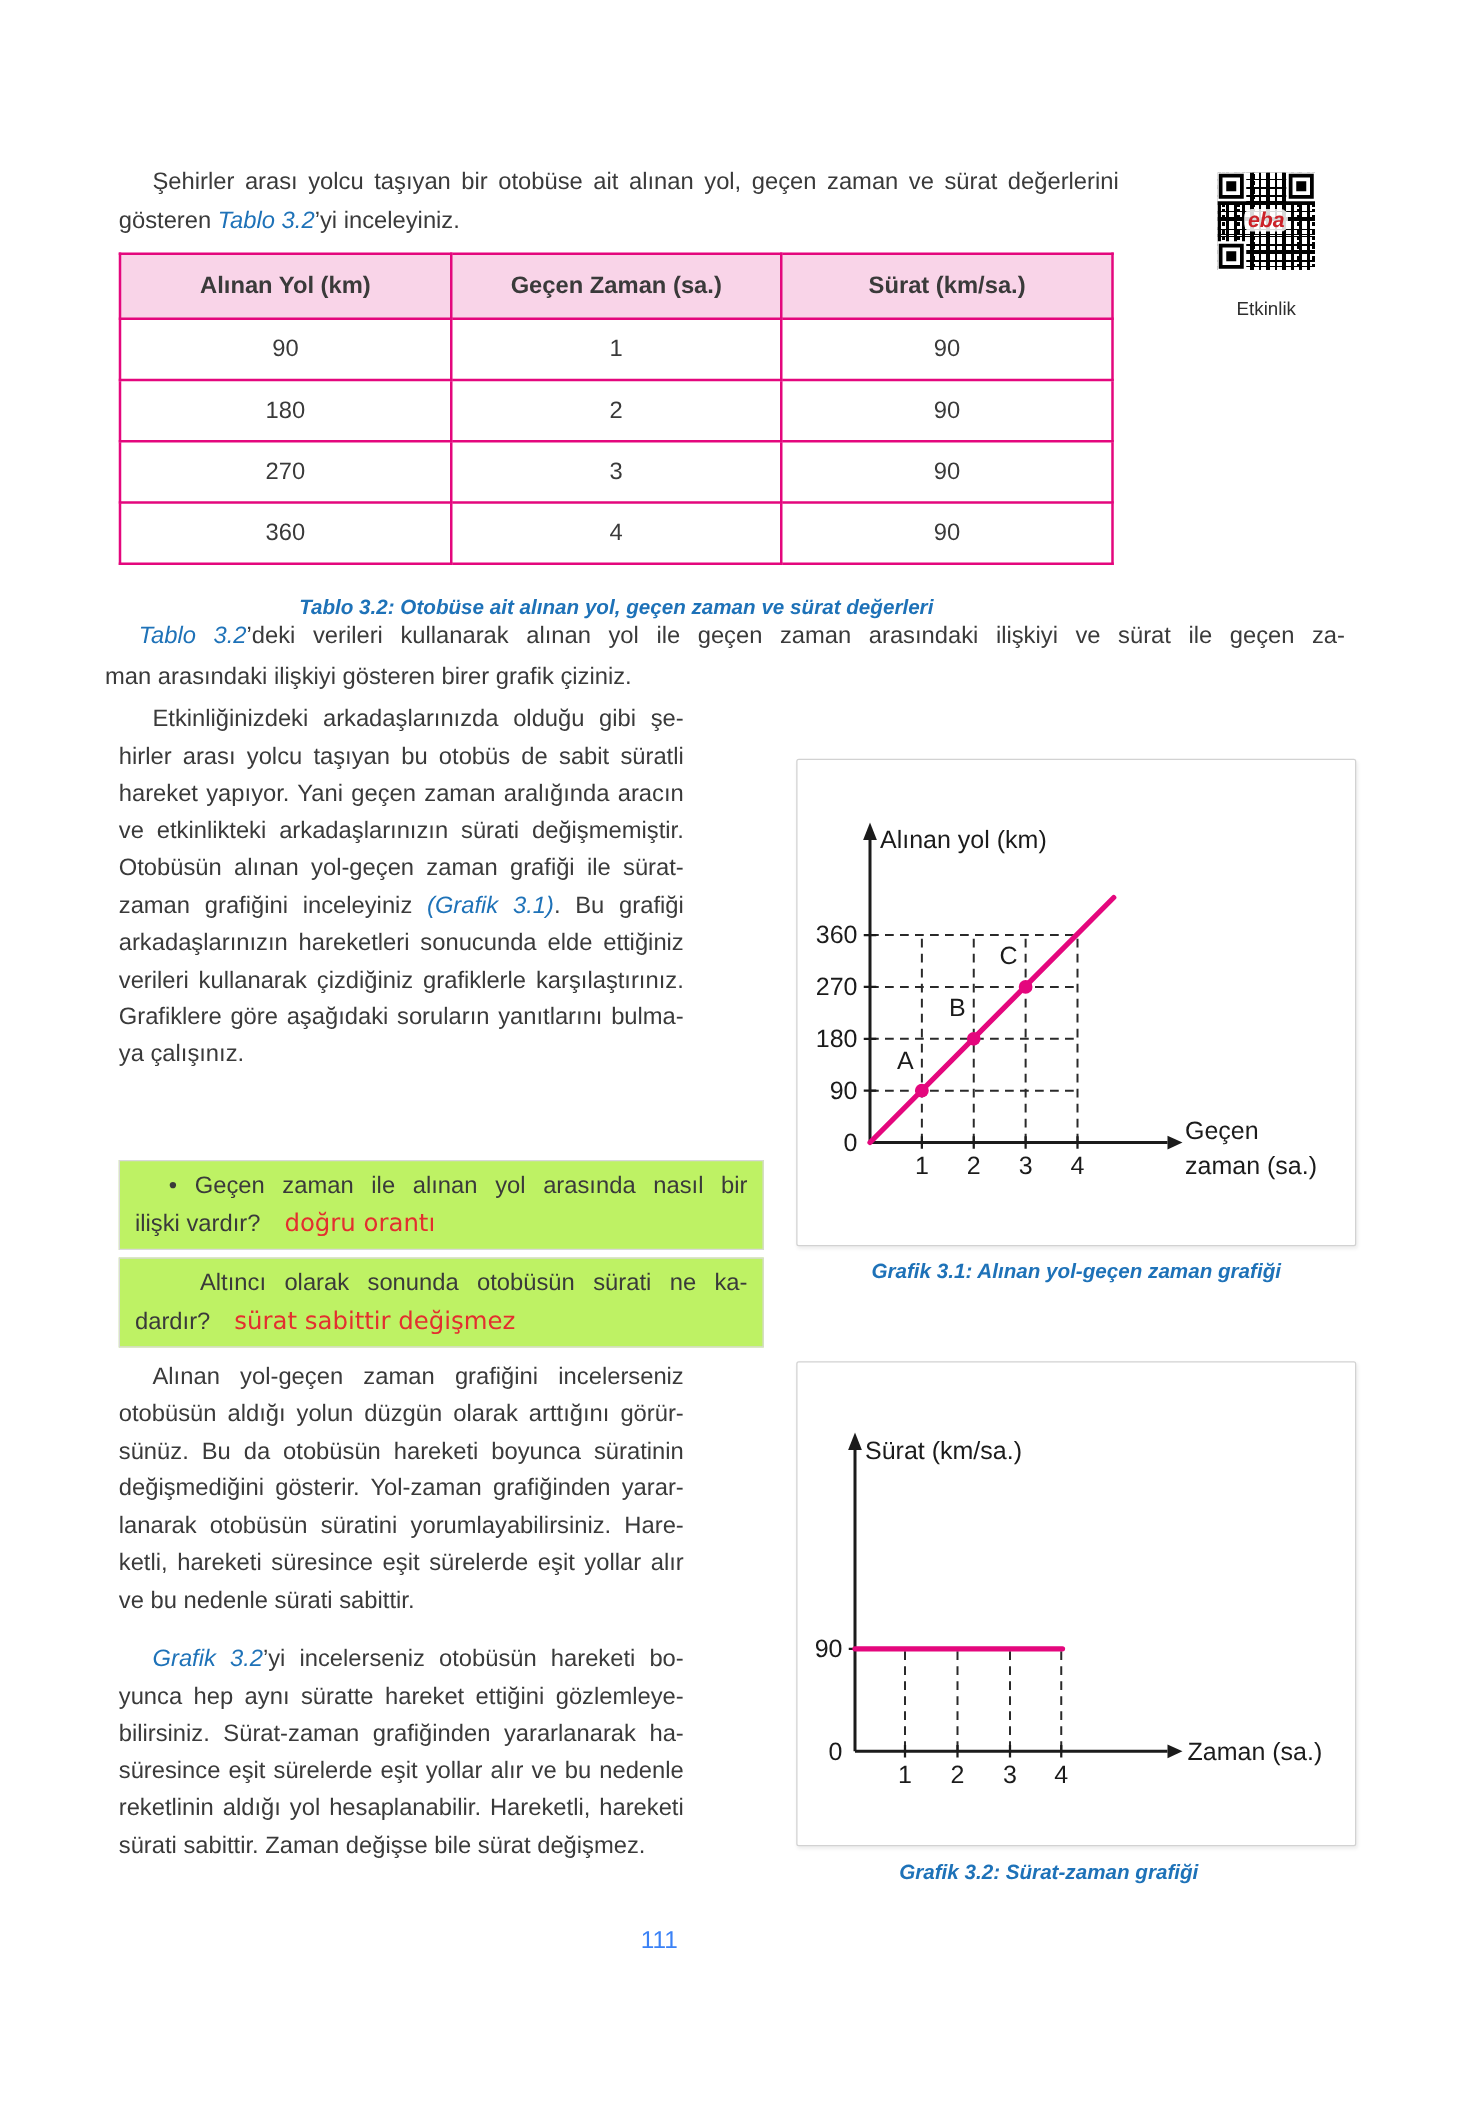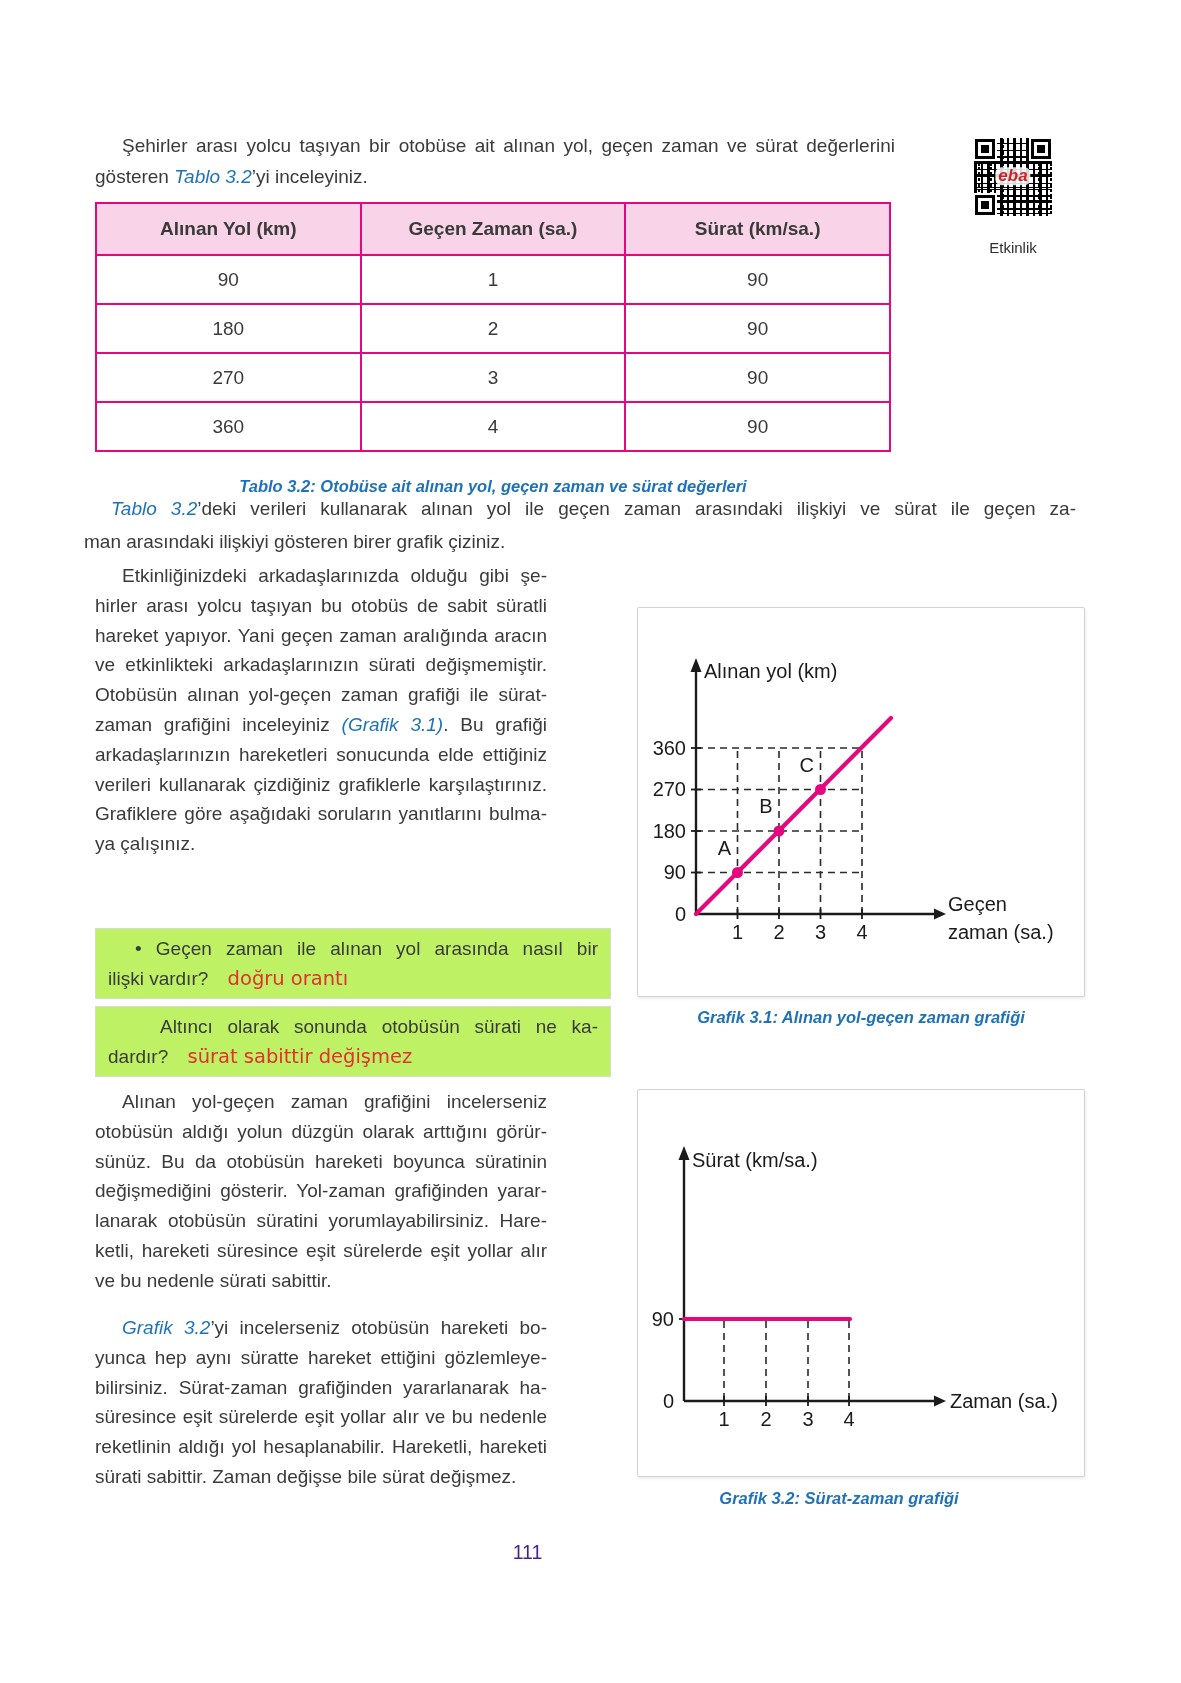--- a/index.html
+++ b/index.html
@@ -77,21 +77,21 @@
   .graph-box svg { display:block; }
   .axis { stroke:#1b1b1b; stroke-width:2.4; }
   .tick { stroke:#1b1b1b; stroke-width:1.8; }
   .dash { stroke:#2a2a2a; stroke-width:1.6; stroke-dasharray:7 5; fill:none; }
   .dline { stroke:#e4077d; stroke-width:4.2; stroke-linecap:round; }
   .dpt { fill:#e4077d; }
   .glab { font-family:"Liberation Sans", sans-serif; font-size:20px; fill:#1b1b1b; }
   .gtick { font-family:"Liberation Sans", sans-serif; font-size:20px; fill:#1b1b1b; }
   .ah { fill:#1b1b1b; }
 
-  .page-number { position:absolute; left:95px; top:1541px; width:865px; text-align:center; font-size:19.5px; color:#4c1d95; }
+  .page-number { position:absolute; left:95px; top:1541px; width:865px; text-align:center; font-size:19.5px; color:#3b82f6; }
 </style>
 </head>
 <body>
 
 <div class="page">
 
   <div class="para indent" id="intro" style="left:95px; top:130px; width:800px;">
       <div class="line l0">Şehirler arası yolcu taşıyan bir otobüse ait alınan yol, geçen zaman ve sürat değerlerini</div>
       <div class="line pend">gösteren <span class="ref">Tablo 3.2</span>’yi inceleyiniz.</div>
     </div>

